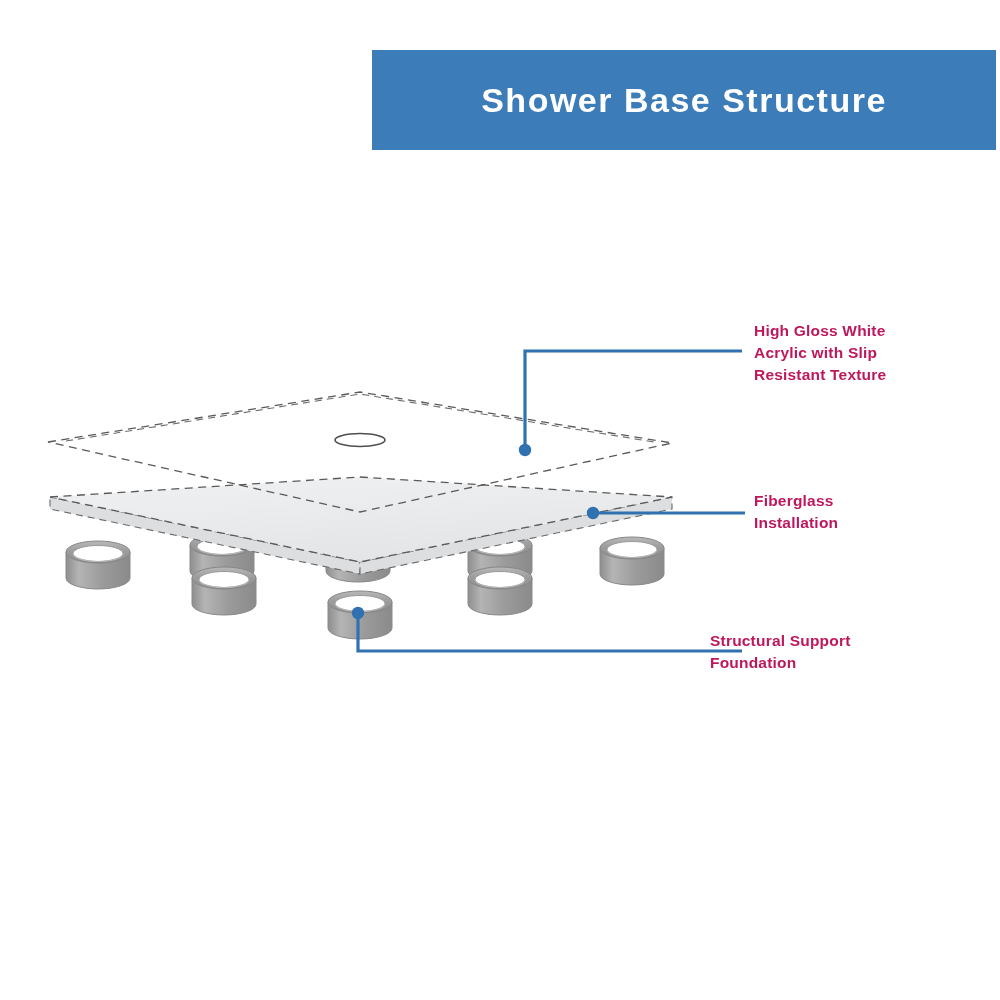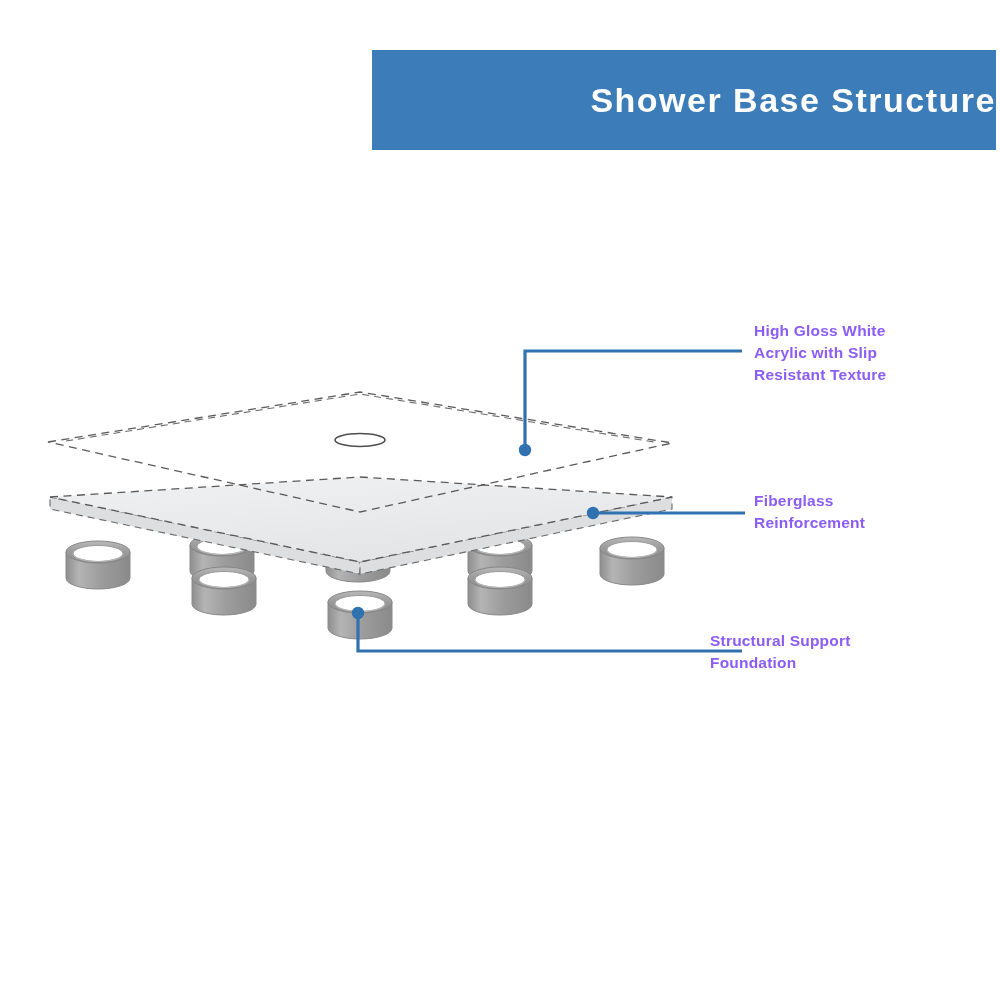--- a/index.html
+++ b/index.html
@@ -10,34 +10,34 @@
     position:relative;
     overflow:hidden;
   }
   #stage{position:absolute;left:0;top:0;width:1000px;height:1000px;}
 
   .banner{
     position:absolute;
     left:372px;top:50px;
     width:624px;height:100px;
     background:#3b7cb9;
-    display:flex;align-items:center;justify-content:flex-end;
+    display:flex;align-items:center;justify-content:center;
   }
   .banner-title{
     color:#ffffff;
     font-size:34px;
     font-weight:bold;
     letter-spacing:1.5px;
     white-space:nowrap;
     font-family:"Liberation Sans", sans-serif;
   }
 
   .callout{
     position:absolute;
-    color:#8b5cf6;
+    color:#be185d;
     font-size:15.5px;
     font-weight:bold;
     line-height:1.42;
     letter-spacing:0.2px;
     white-space:pre-line;
   }
   #callout-acrylic{left:754px;top:320px;width:240px;}
   #callout-fiberglass{left:754px;top:490px;width:240px;}
   #callout-foundation{left:710px;top:630px;width:240px;}
 
@@ -133,19 +133,19 @@
       <path d="M 358,613 L 358,651 L 742,651"></path>
       <circle cx="358" cy="613" r="6.2" fill="#3071b0" stroke="none"></circle>
     </g>
   </svg>
 
   <div class="callout" id="callout-acrylic">High Gloss White
 Acrylic with Slip
 Resistant Texture</div>
 
   <div class="callout" id="callout-fiberglass">Fiberglass
-Reinforcement</div>
+Installation</div>
 
   <div class="callout" id="callout-foundation">Structural Support
 Foundation</div>
 
 
 </div>
 
 </body></html>

